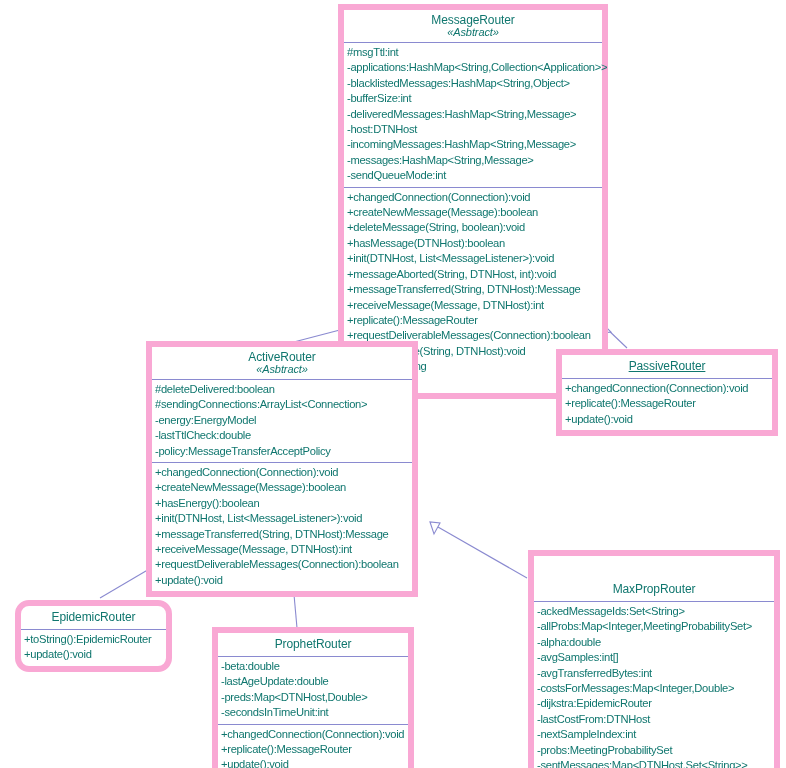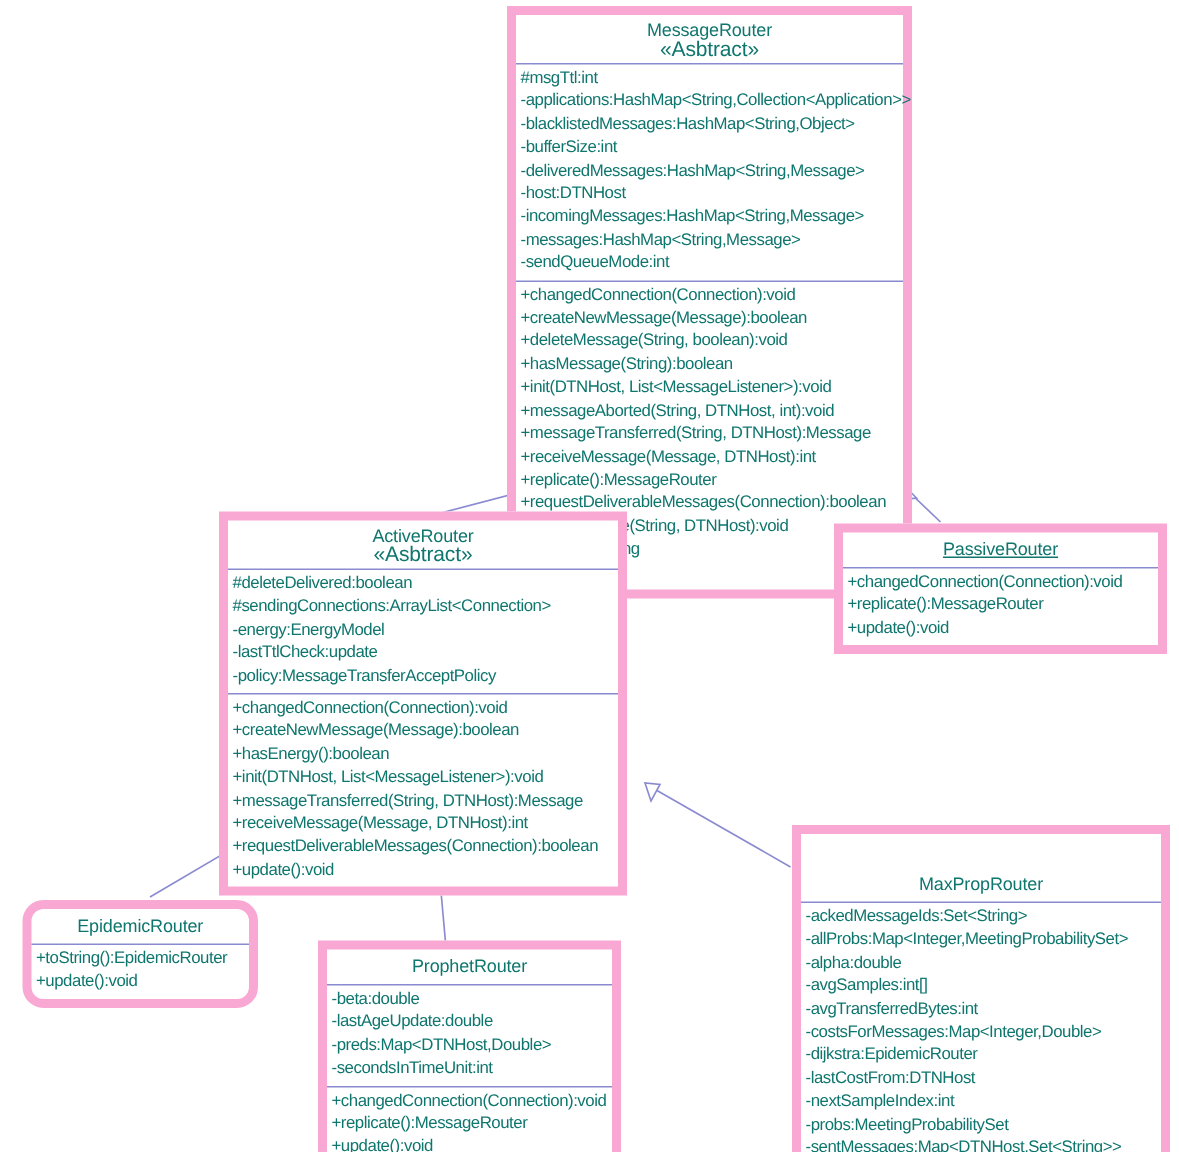--- a/index.html
+++ b/index.html
@@ -30,21 +30,22 @@
     text-align: center;
     padding: 3px 4px 4px 4px;
   }
   .uml-name {
     font-size: 12px;
     font-weight: normal;
     line-height: 14px;
     letter-spacing: -0.1px;
   }
   .uml-stereotype {
-    font-size: 14px;
+    font-size: 11px;
+    font-style: italic;
     line-height: 11px;
     letter-spacing: -0.1px;
   }
   .uml-compartment {
     box-sizing: border-box;
     padding: 2px 3px 3px 3px;
   }
   .uml-compartment + .uml-compartment {
     border-top: 1px solid #8a8ad0;
   }
@@ -109,21 +110,21 @@
       <div class="uml-row">-deliveredMessages:HashMap&lt;String,Message&gt;</div>
       <div class="uml-row">-host:DTNHost</div>
       <div class="uml-row">-incomingMessages:HashMap&lt;String,Message&gt;</div>
       <div class="uml-row">-messages:HashMap&lt;String,Message&gt;</div>
       <div class="uml-row">-sendQueueMode:int</div>
     </div>
     <div class="uml-compartment">
       <div class="uml-row">+changedConnection(Connection):void</div>
       <div class="uml-row">+createNewMessage(Message):boolean</div>
       <div class="uml-row">+deleteMessage(String, boolean):void</div>
-      <div class="uml-row">+hasMessage(String):boolean</div>
+      <div class="uml-row">+hasMessage(DTNHost):boolean</div>
       <div class="uml-row">+init(DTNHost, List&lt;MessageListener&gt;):void</div>
       <div class="uml-row">+messageAborted(String, DTNHost, int):void</div>
       <div class="uml-row">+messageTransferred(String, DTNHost):Message</div>
       <div class="uml-row">+receiveMessage(Message, DTNHost):int</div>
       <div class="uml-row">+replicate():MessageRouter</div>
       <div class="uml-row">+requestDeliverableMessages(Connection):boolean</div>
       <div class="uml-row">+sendMessage(String, DTNHost):void</div>
       <div class="uml-row">+toString():String</div>
       <div class="uml-row">+update():void</div>
     </div>
@@ -131,21 +132,21 @@
 
   <div class="uml-class" style="left:146px; top:341px; width:272px;">
     <div class="uml-header">
       <div class="uml-name">ActiveRouter</div>
       <div class="uml-stereotype">«Asbtract»</div>
     </div>
     <div class="uml-compartment">
       <div class="uml-row">#deleteDelivered:boolean</div>
       <div class="uml-row">#sendingConnections:ArrayList&lt;Connection&gt;</div>
       <div class="uml-row">-energy:EnergyModel</div>
-      <div class="uml-row">-lastTtlCheck:update</div>
+      <div class="uml-row">-lastTtlCheck:double</div>
       <div class="uml-row">-policy:MessageTransferAcceptPolicy</div>
     </div>
     <div class="uml-compartment">
       <div class="uml-row">+changedConnection(Connection):void</div>
       <div class="uml-row">+createNewMessage(Message):boolean</div>
       <div class="uml-row">+hasEnergy():boolean</div>
       <div class="uml-row">+init(DTNHost, List&lt;MessageListener&gt;):void</div>
       <div class="uml-row">+messageTransferred(String, DTNHost):Message</div>
       <div class="uml-row">+receiveMessage(Message, DTNHost):int</div>
       <div class="uml-row">+requestDeliverableMessages(Connection):boolean</div>

